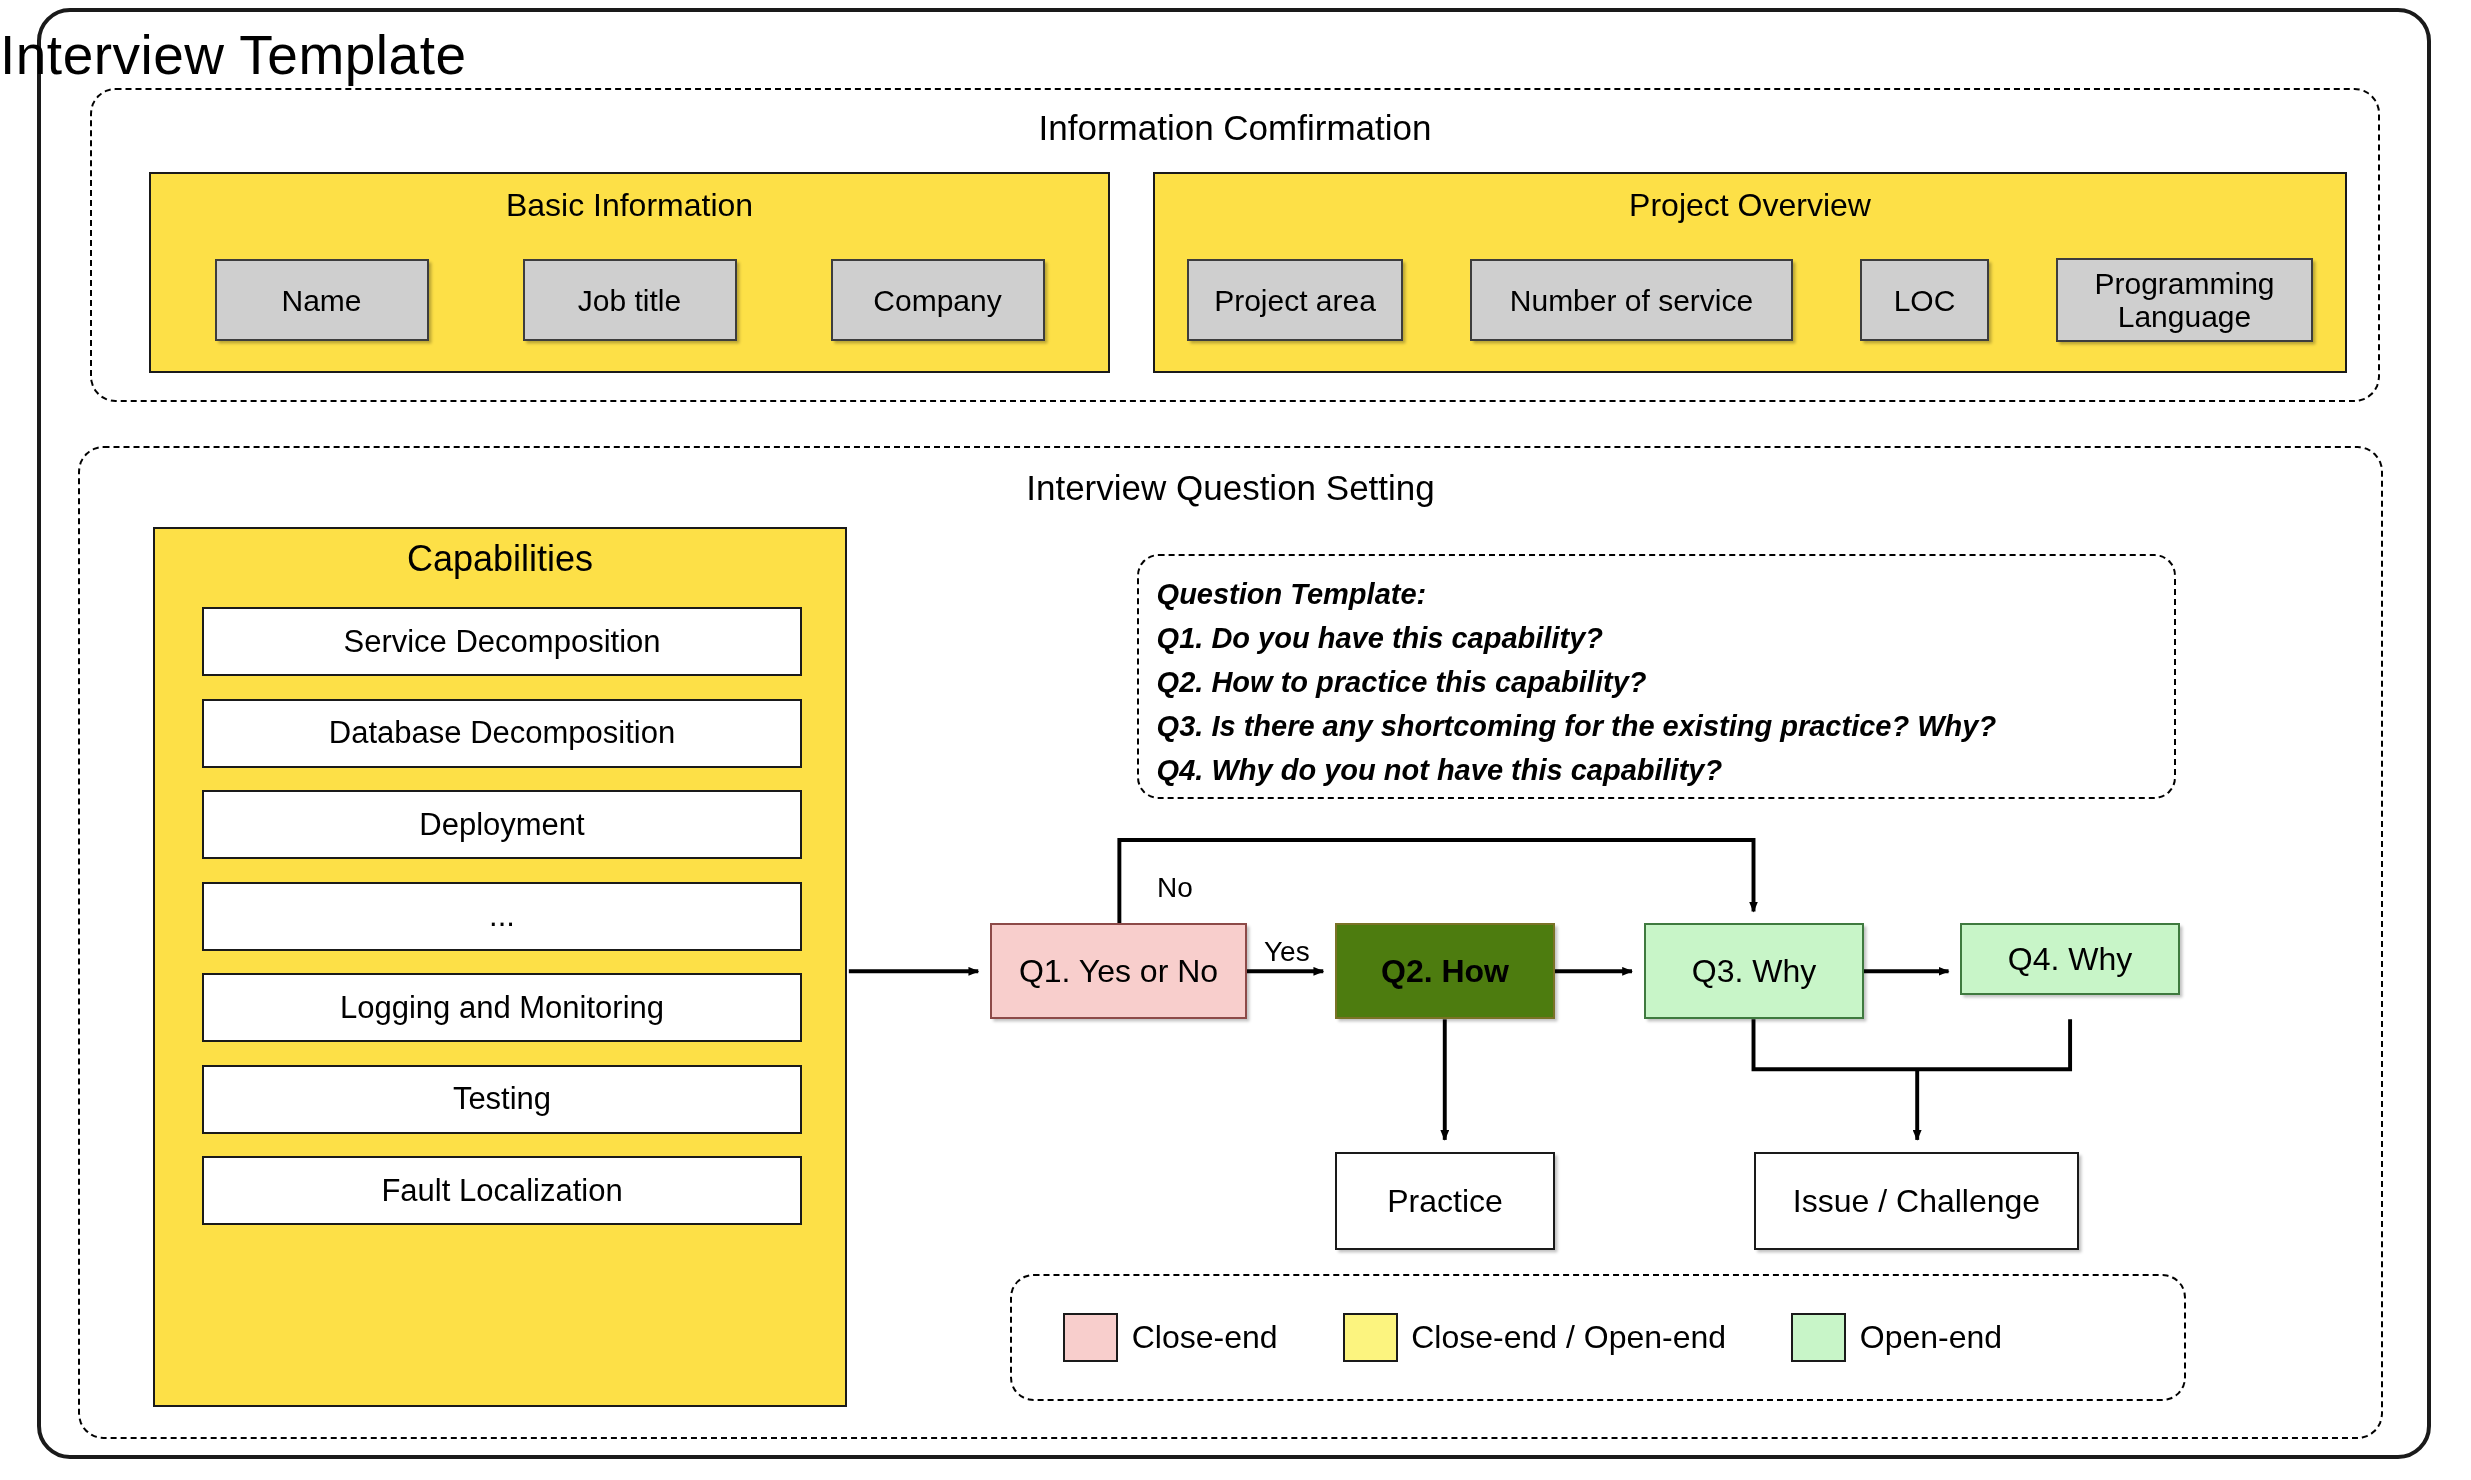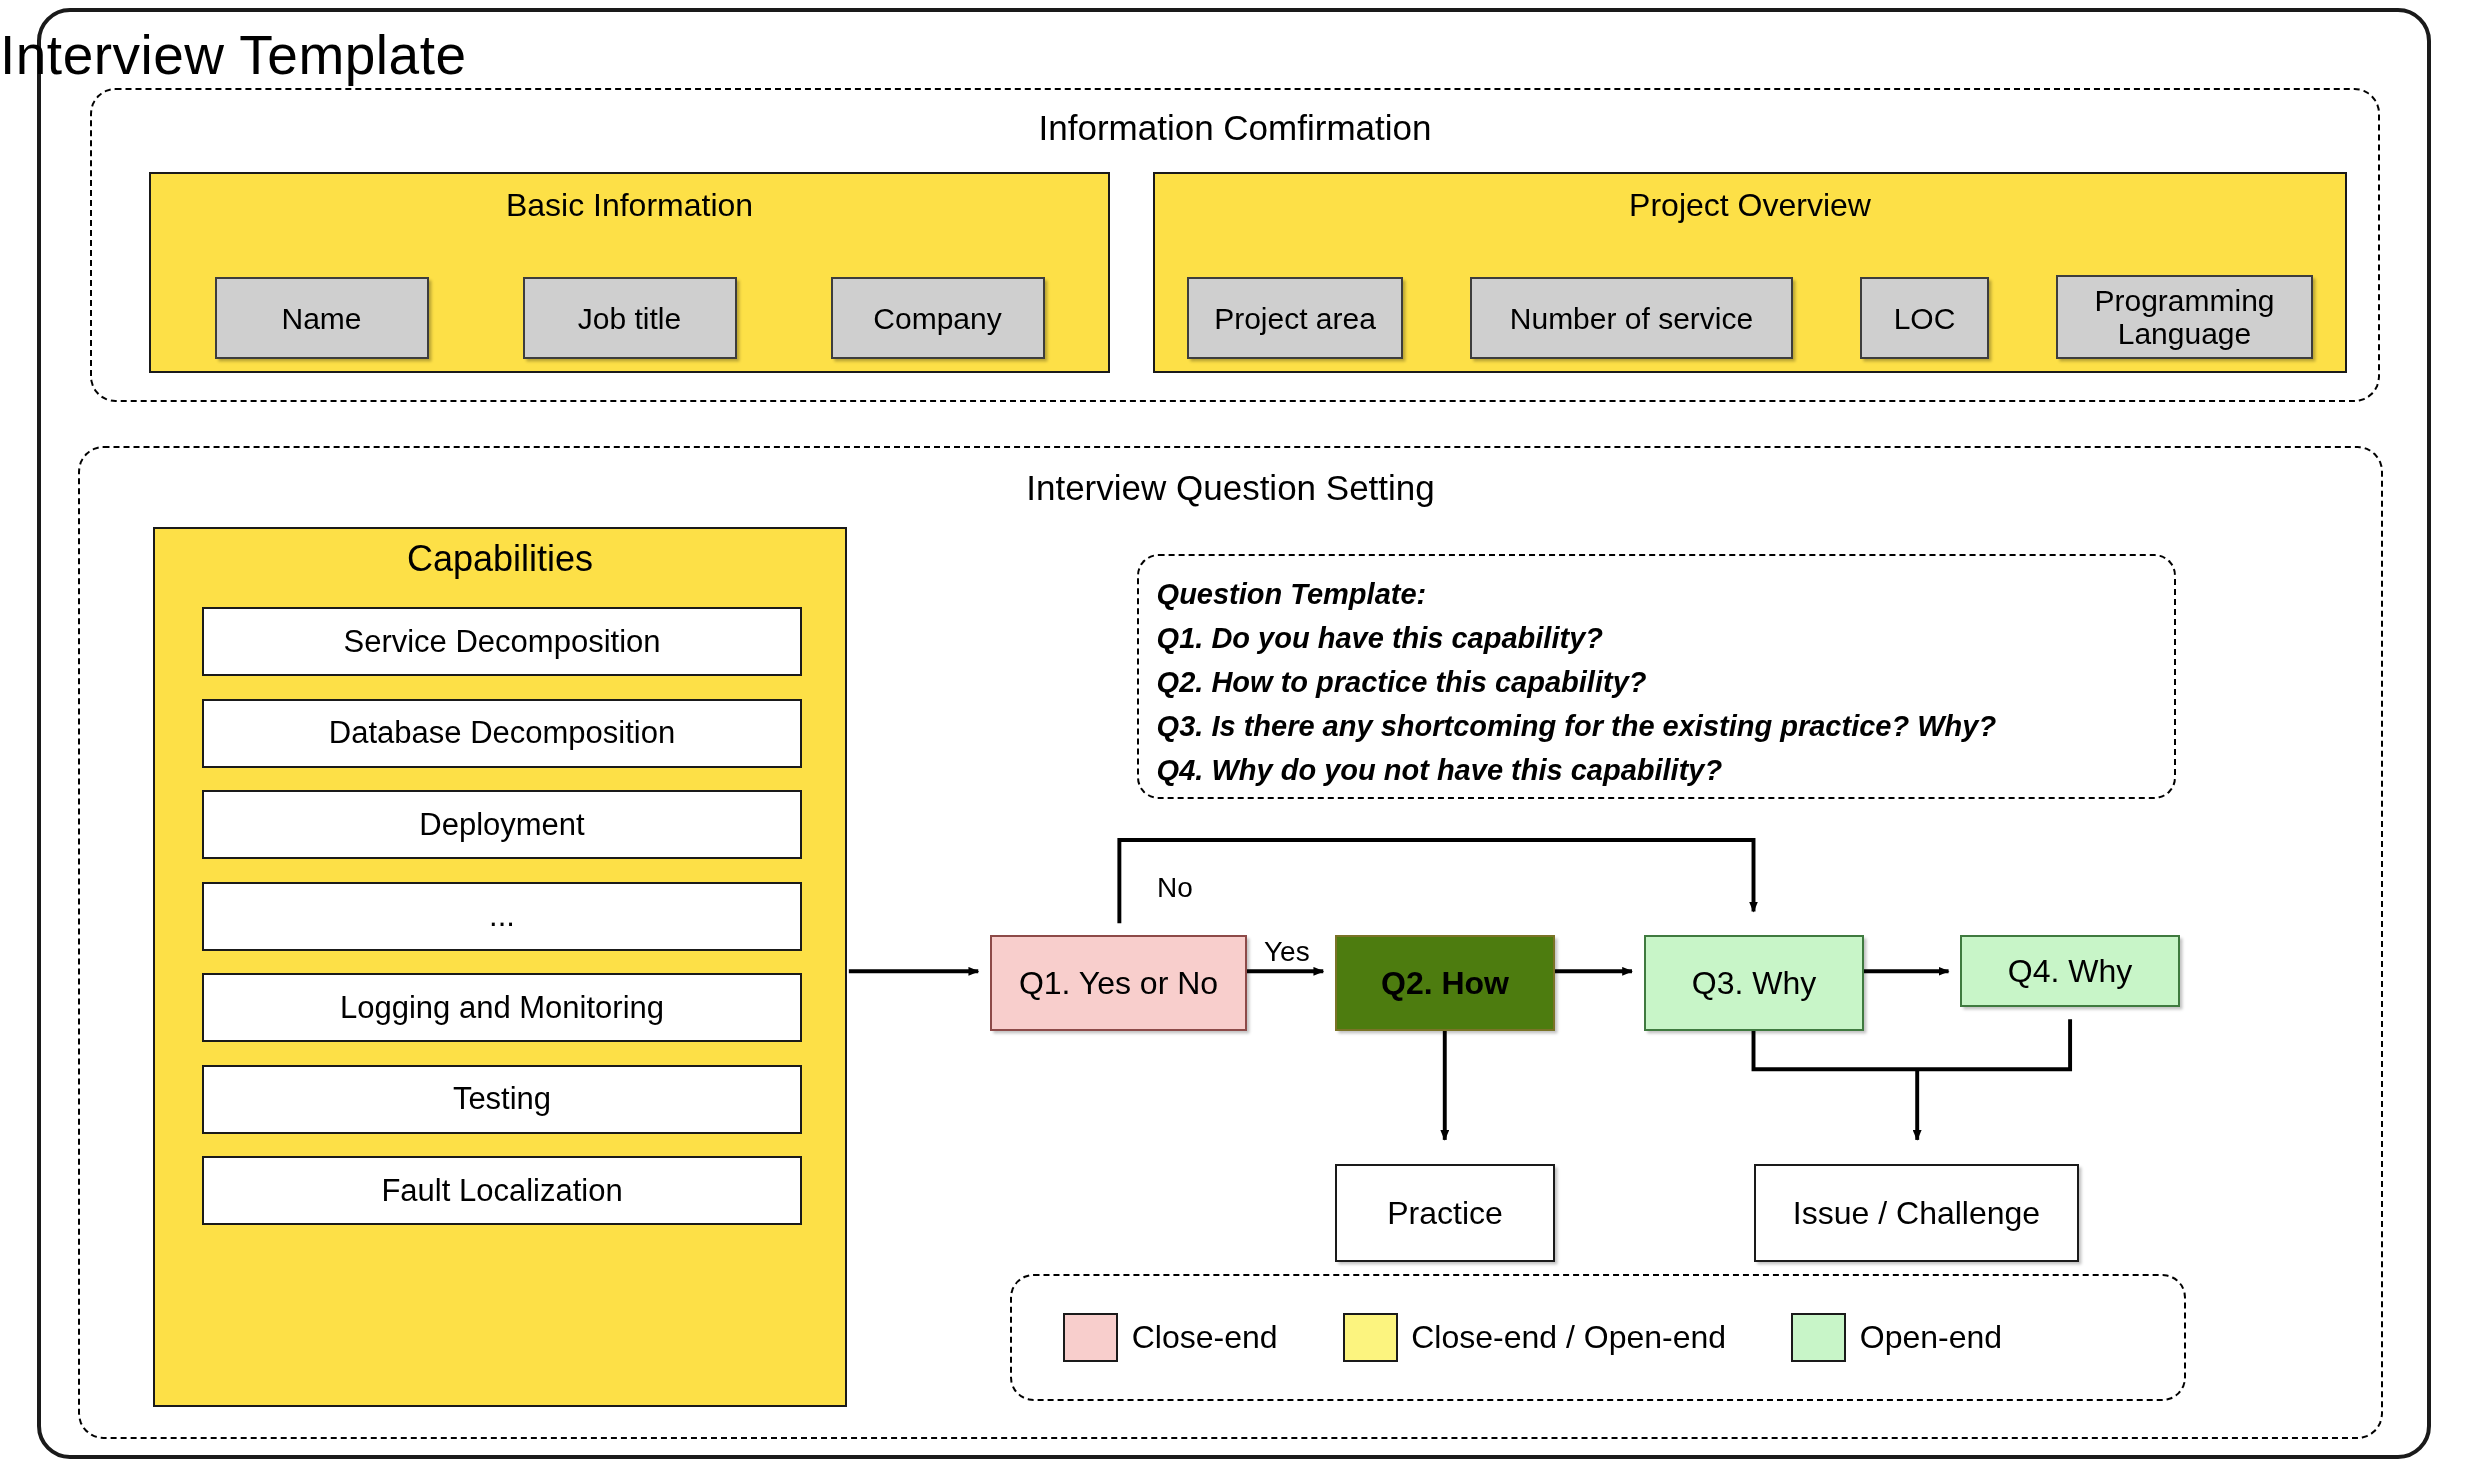--- a/index.html
+++ b/index.html
@@ -108,21 +108,21 @@
   }
 
   
   .chip-row {
     position: absolute;
     left: 0;
     top: 67px;
     width: 100%;
     height: 118px;
     display: flex;
-    align-items: flex-end;
+    align-items: center;
     justify-content: center;
   }
   .chip {
     background: #cfcfcf;
     border: 2px solid #3d3d3d;
     box-shadow: 2.9px 2.9px 2.9px rgba(0,0,0,0.28);
     height: 82px;
     display: flex;
     align-items: center;
     justify-content: center;
@@ -195,21 +195,20 @@
     border: 2px solid #000000;
     box-shadow: 2.9px 2.9px 2.9px rgba(0,0,0,0.25);
     display: flex;
     align-items: center;
     justify-content: center;
     text-align: center;
     font-size: 32px;
     line-height: 37px;
     box-sizing: border-box;
     background: #ffffff;
-    margin-top: 12px;
   }
   #node-q1 { left: 990px; top: 923px; width: 257px; height: 96px; background: #f8cecc; border-color: #8d4a48; }
   #node-q2 { left: 1335px; top: 923px; width: 220px; height: 96px; background: #fcf47f; border-color: #7a7326; }
   #node-q3 { left: 1644px; top: 923px; width: 220px; height: 96px; background: #c8f5c8; border-color: #3f7a3f; }
   #node-q4 { left: 1960px; top: 923px; width: 220px; height: 72px; background: #c8f5c8; border-color: #3f7a3f; }
   #node-practice { left: 1335px; top: 1152px; width: 220px; height: 98px; background: #ffffff; border-color: #1a1a1a; }
   #node-issue { left: 1754px; top: 1152px; width: 325px; height: 98px; background: #ffffff; border-color: #1a1a1a; }
 
   
   .edge-label {

